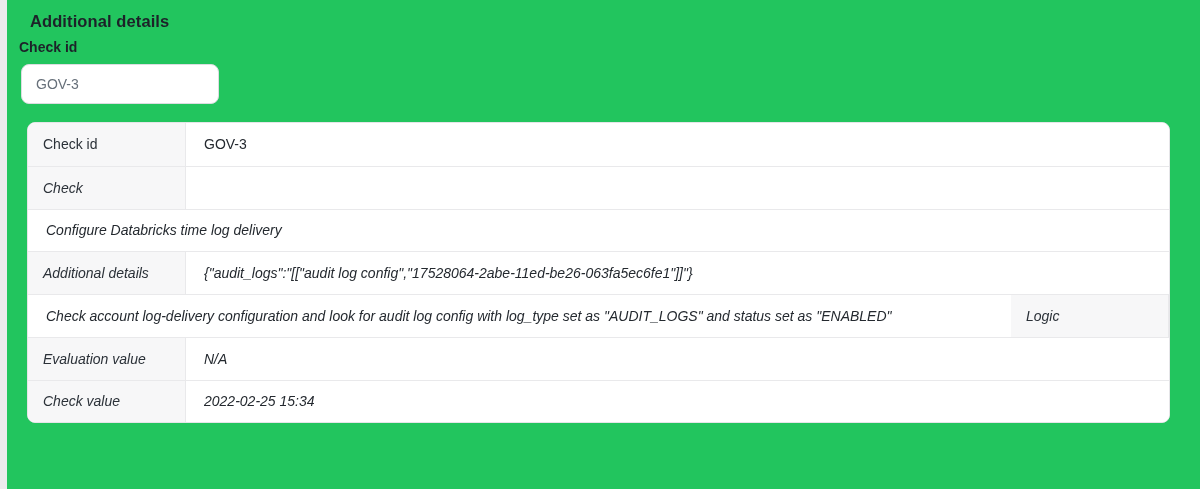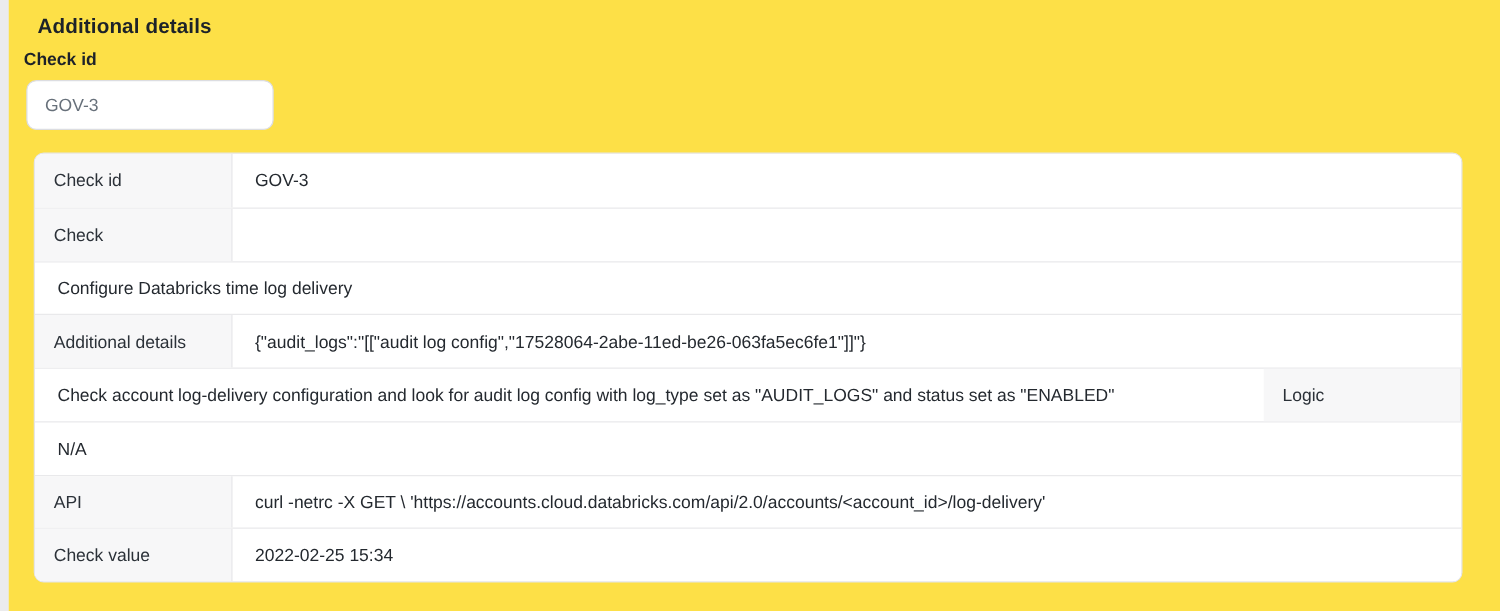--- a/index.html
+++ b/index.html
@@ -8,21 +8,21 @@
     height: 489px;
     background: #ffffff;
     font-family: "Liberation Sans", "DejaVu Sans", sans-serif;
     color: #24292f;
     overflow: hidden;
   }
   .page {
     position: relative;
     width: 1200px;
     height: 489px;
-    background: #fde047;
+    background: #22c55e;
   }
   .left-edge-strip {
     position: absolute;
     left: 0; top: 0;
     width: 7px; height: 489px;
     background: #ebebed;
   }
   .panel-title {
     position: absolute;
     left: 30px; top: 12px;
@@ -60,20 +60,21 @@
     overflow: hidden;
     background: #ffffff;
   }
   .t-row {
     display: flex;
     height: 42.75px;
     background: #ffffff;
   }
   .t-row + .t-row {
     border-top: 1px solid #e9e9eb;
+    font-style: italic;
   }
   .t-cell {
     display: flex;
     align-items: center;
     font-size: 14px;
     white-space: nowrap;
     overflow: hidden;
   }
   .t-label {
     width: 158px;
@@ -115,24 +116,21 @@
     </div>
     <div class="t-row">
       <div class="t-cell t-label">Additional details</div>
       <div class="t-cell t-value">{"audit_logs":"[["audit log config","17528064-2abe-11ed-be26-063fa5ec6fe1"]]"}</div>
     </div>
     <div class="t-row">
       <div class="t-cell t-value">Check account log-delivery configuration and look for audit log config with log_type set as "AUDIT_LOGS" and status set as "ENABLED"</div>
       <div class="t-cell t-label">Logic</div>
     </div>
     <div class="t-row">
+      <div class="t-cell t-label">Evaluation value</div>
       <div class="t-cell t-value">N/A</div>
-    </div>
-    <div class="t-row">
-      <div class="t-cell t-label">API</div>
-      <div class="t-cell t-value">curl -netrc -X GET \ 'https://accounts.cloud.databricks.com/api/2.0/accounts/&lt;account_id&gt;/log-delivery'</div>
     </div>
     <div class="t-row">
       <div class="t-cell t-label">Check value</div>
       <div class="t-cell t-value">2022-02-25 15:34</div>
     </div>
   </div>
 </div>
 
 </body></html>

